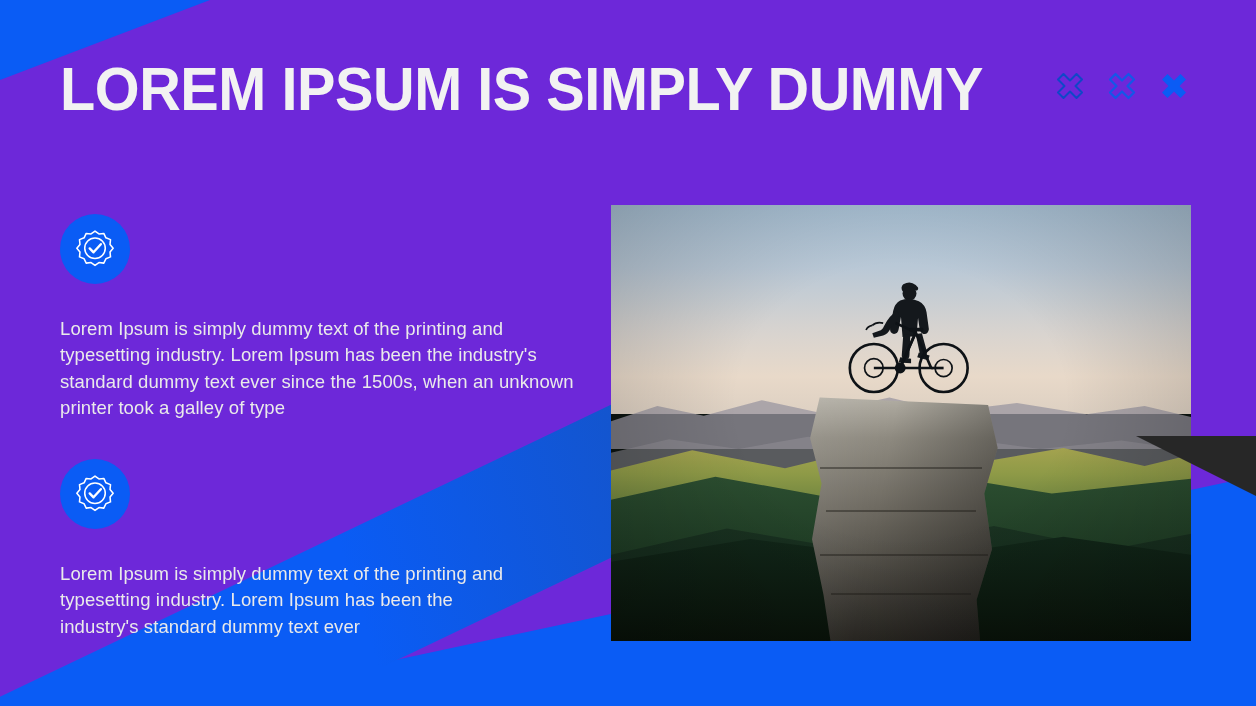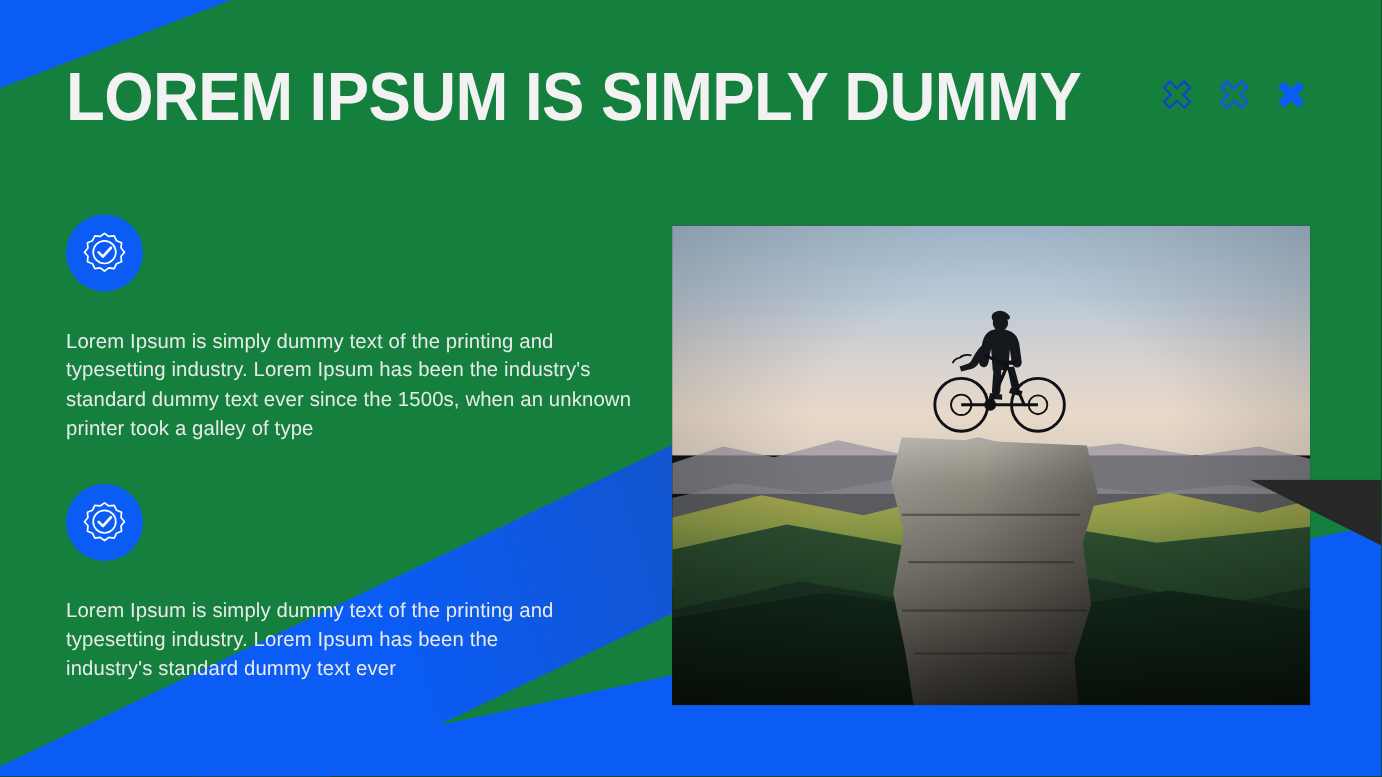--- a/index.html
+++ b/index.html
@@ -8,21 +8,21 @@
   html, body {
     width:1256px; height:706px;
     background:#1e1e1e;
     font-family:"Liberation Sans", sans-serif;
     overflow:hidden;
   }
 
   .slide {
     position:relative;
     width:1256px; height:706px;
-    background:#15803d;
+    background:#6d28d9;
     overflow:hidden;
   }
 
   
   .deco { position:absolute; pointer-events:none; }
 
   
   .deco-corner-tl {
     left:0; top:0;
     width:210px; height:80px;
@@ -72,21 +72,21 @@
   .xmarks {
     position:absolute;
     right:62px; top:66px;
     display:flex;
     align-items:center;
     gap:12px;
   }
   .xmark { width:40px; height:40px; display:block; }
 
   
-  .features { position:absolute; left:60px; top:195px; width:520px; }
+  .features { position:absolute; left:60px; top:214px; width:520px; }
   .feature { margin-bottom:38px; }
   .feature:last-child { margin-bottom:0; }
 
   .badge {
     width:70px; height:70px;
     border-radius:50%;
     background:#0a5cf5;
     display:flex;
     align-items:center;
     justify-content:center;

